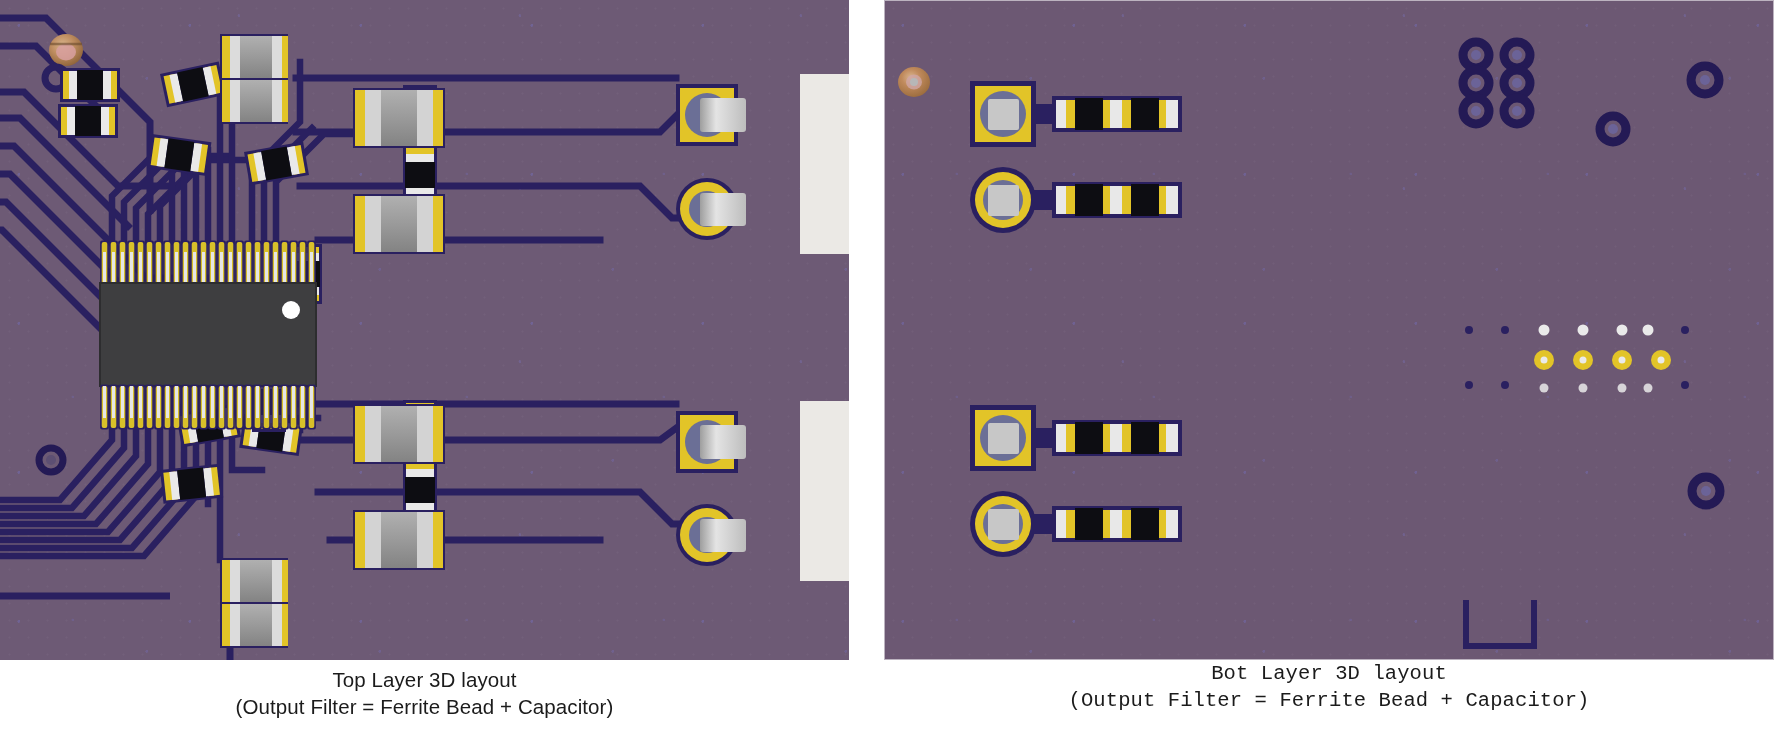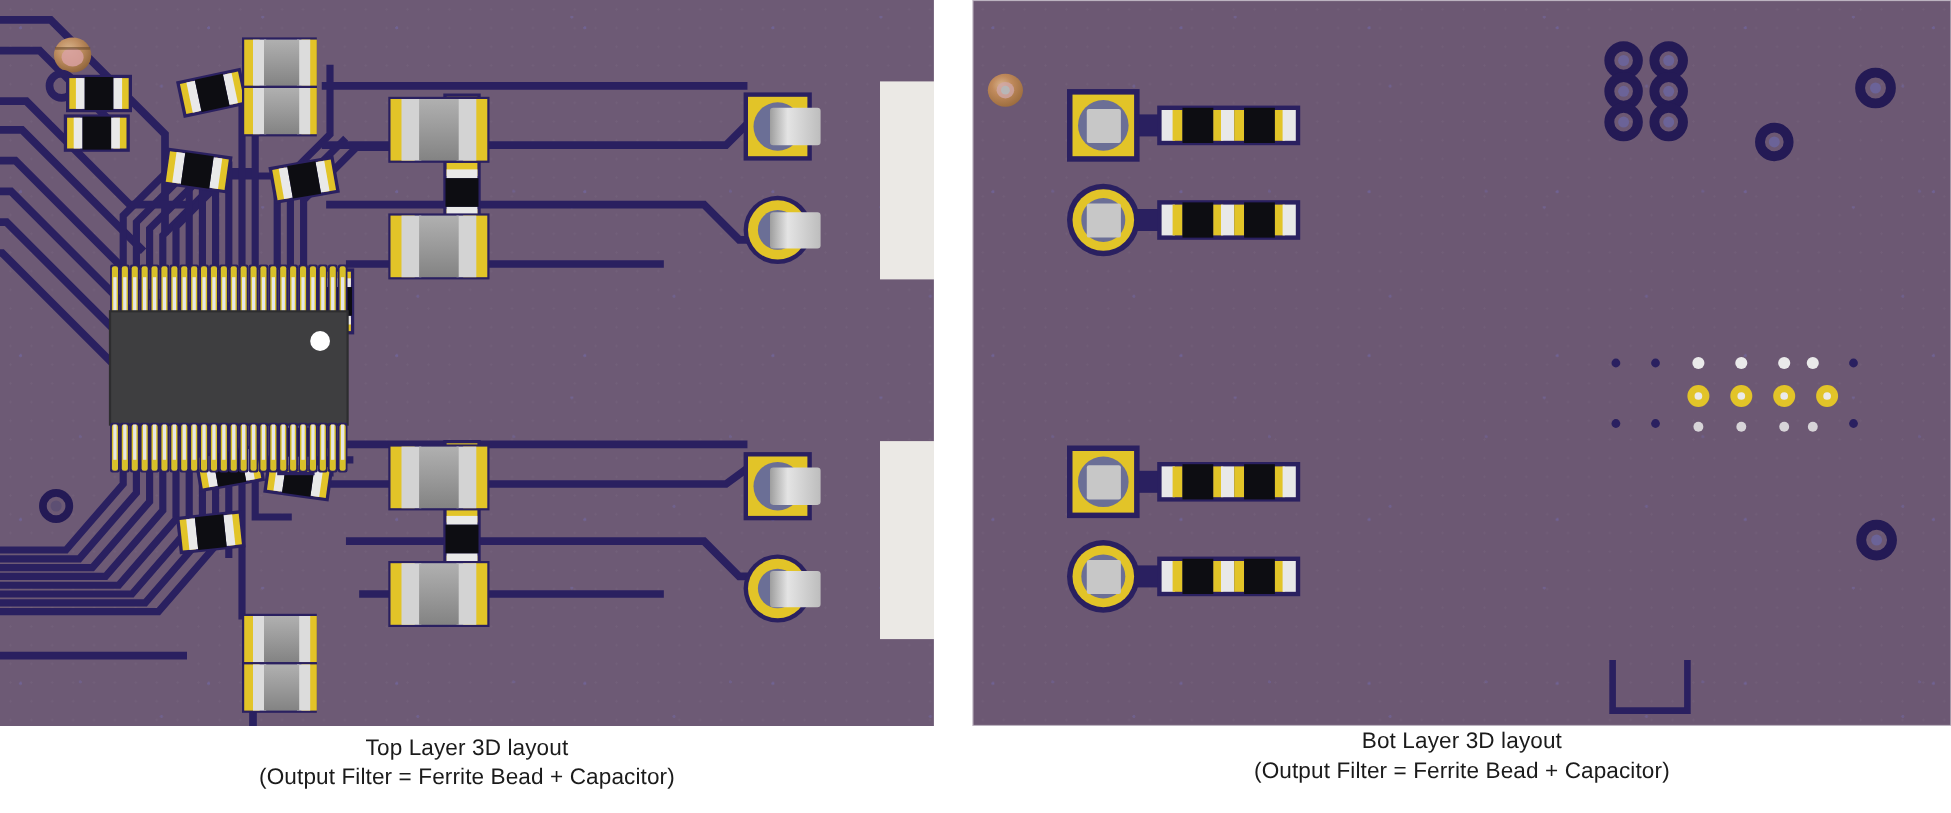--- a/index.html
+++ b/index.html
@@ -40,21 +40,21 @@
 
   .svgwrap{position:absolute;inset:0;}
   .svgwrap svg{display:block;width:100%;height:100%;}
 
   
   .caption{
     position:absolute;text-align:center;color:#1b1b1b;
     font-size:20.5px;line-height:1.32;letter-spacing:.1px;
   }
   #cap-top{left:0px;  top:666px;width:849px;}
-  #cap-bot{left:884px;top:660px;width:890px;}
+  #cap-bot{left:884px;top:660px;width:890px;font-family:Liberation Mono, monospace;}
   .caption .l2{display:block;}
 </style>
 </head>
 <body>
 
 <div class="figure-row">
 
   <div class="panel" id="panel-top">
     <div class="board"></div>
     <div class="svgwrap">

